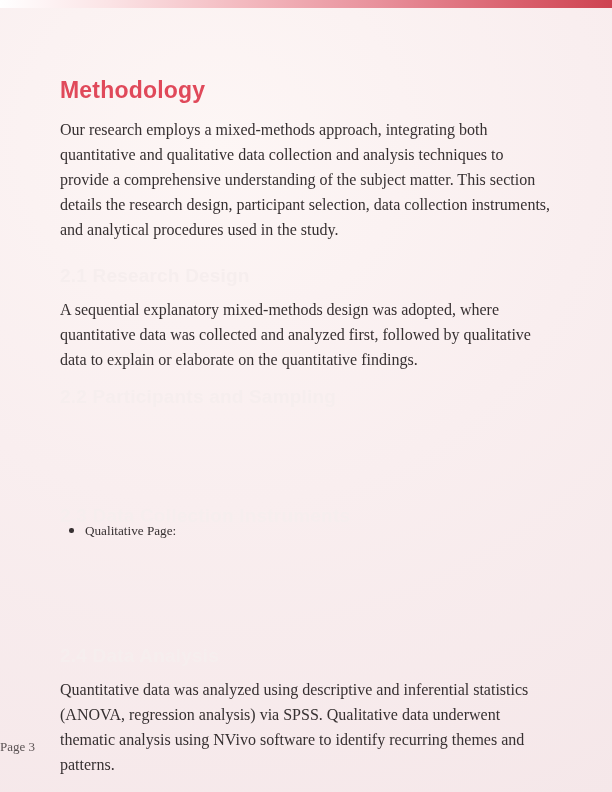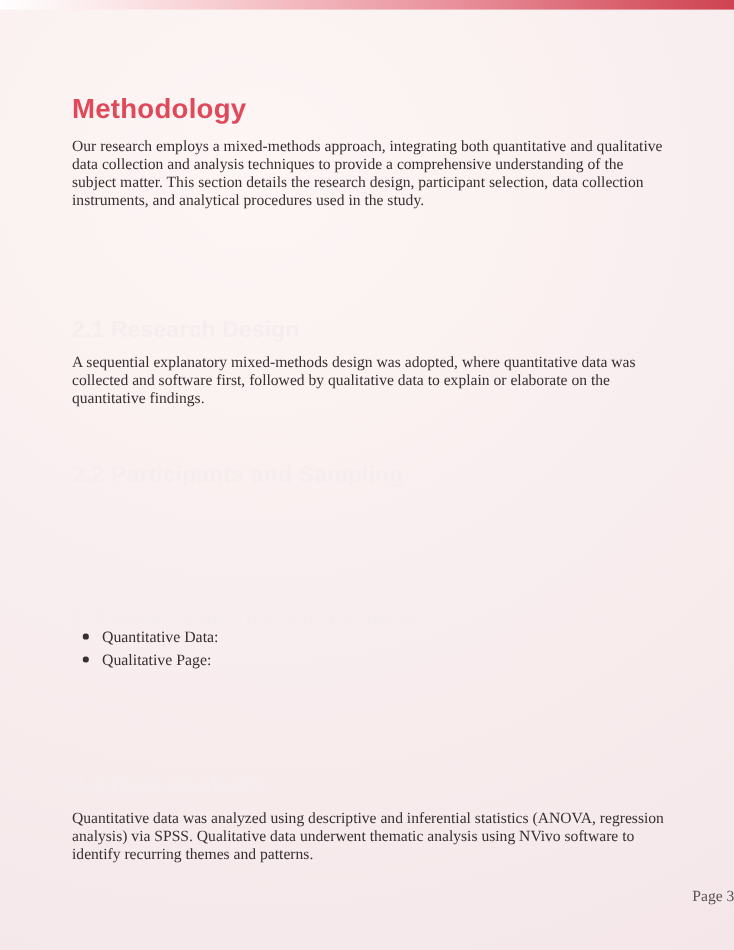--- a/index.html
+++ b/index.html
@@ -29,22 +29,22 @@
     font-family: "Liberation Sans", sans-serif;
     font-weight: 700;
     font-size: 23px;
     letter-spacing: 0.2px;
     color: #e0495a;
   }
   .para {
     position: absolute;
     left: 60px;
     width: 496px;
-    font-size: 13px;
-    line-height: 15px;
+    font-size: 16px;
+    line-height: 25px;
     color: #363031;
     text-align: left;
   }
   .para-intro   { top: 101px; }
   .para-design  { top: 281px; }
   .para-sample  { top: 400px; }
   .para-analysis{ top: 661px; }
   .ghost-heading {
     position: absolute;
     left: 60px;
@@ -83,47 +83,43 @@
     width: 4.5px;
     height: 4.5px;
     border-radius: 50%;
     background: #363031;
   }
   .page-footer {
     position: absolute;
     top: 739px;
     left: 0;
     width: 612px;
-    text-align: right;
+    text-align: left;
     font-size: 13px;
     color: #5a5253;
   }
 </style>
 </head>
 <body>
 
 <div class="page">
 
   <div class="top-bar"></div>
 
   <h1 class="doc-title">Methodology</h1>
 
   <p class="para para-intro">Our research employs a mixed-methods approach, integrating both quantitative and qualitative data collection and analysis techniques to provide a comprehensive understanding of the subject matter. This section details the research design, participant selection, data collection instruments, and analytical procedures used in the study.</p>
 
   <h2 class="ghost-heading h-research">2.1 Research Design</h2>
-  <p class="para para-design">A sequential explanatory mixed-methods design was adopted, where quantitative data was collected and software first, followed by qualitative data to explain or elaborate on the quantitative findings.</p>
+  <p class="para para-design">A sequential explanatory mixed-methods design was adopted, where quantitative data was collected and analyzed first, followed by qualitative data to explain or elaborate on the quantitative findings.</p>
 
   <h2 class="ghost-heading h-participants">2.2 Participants and Sampling</h2>
 
   <h2 class="ghost-heading h-instruments">2.3 Data Collection Instruments</h2>
   <ul class="bullet-list">
-    <li>
-      <span class="dot"></span>
-      <span>Quantitative Data:</span>
-    </li>
     <li>
       <span class="dot"></span>
       <span>Qualitative Page:</span>
     </li>
   </ul>
 
   <h2 class="ghost-heading h-analysis">2.4 Data Analysis</h2>
   <p class="para para-analysis">Quantitative data was analyzed using descriptive and inferential statistics (ANOVA, regression analysis) via SPSS. Qualitative data underwent thematic analysis using NVivo software to identify recurring themes and patterns.</p>
 
   <div class="page-footer">Page 3</div>

